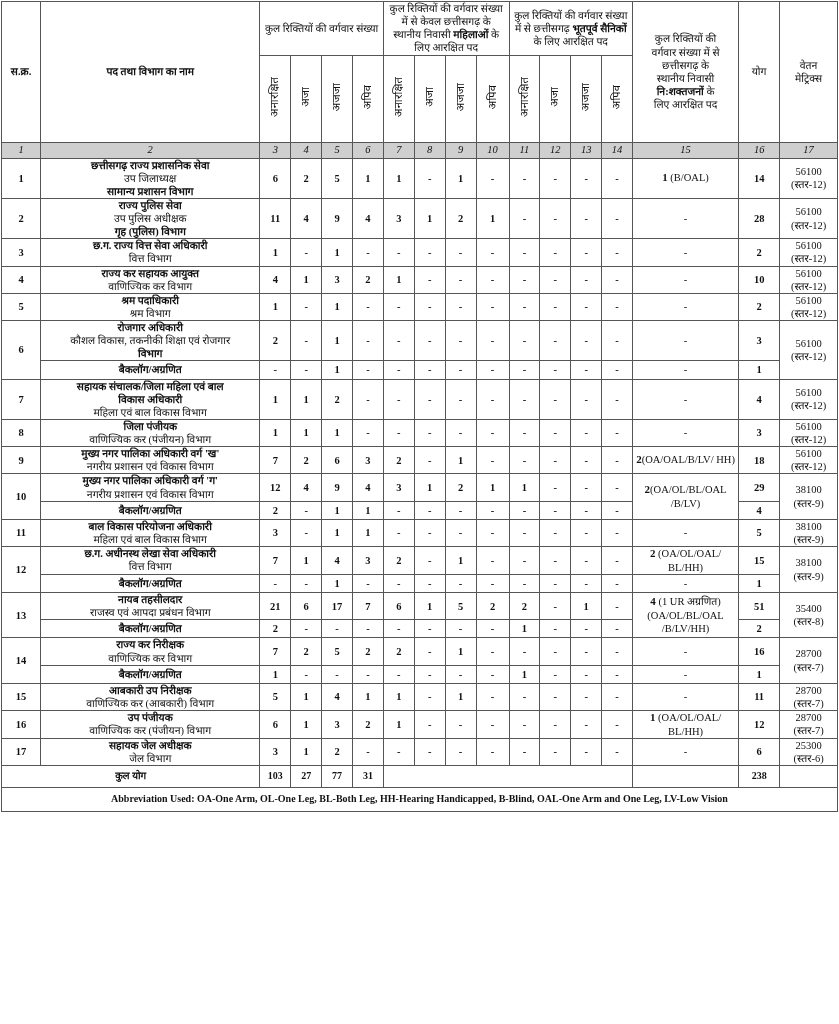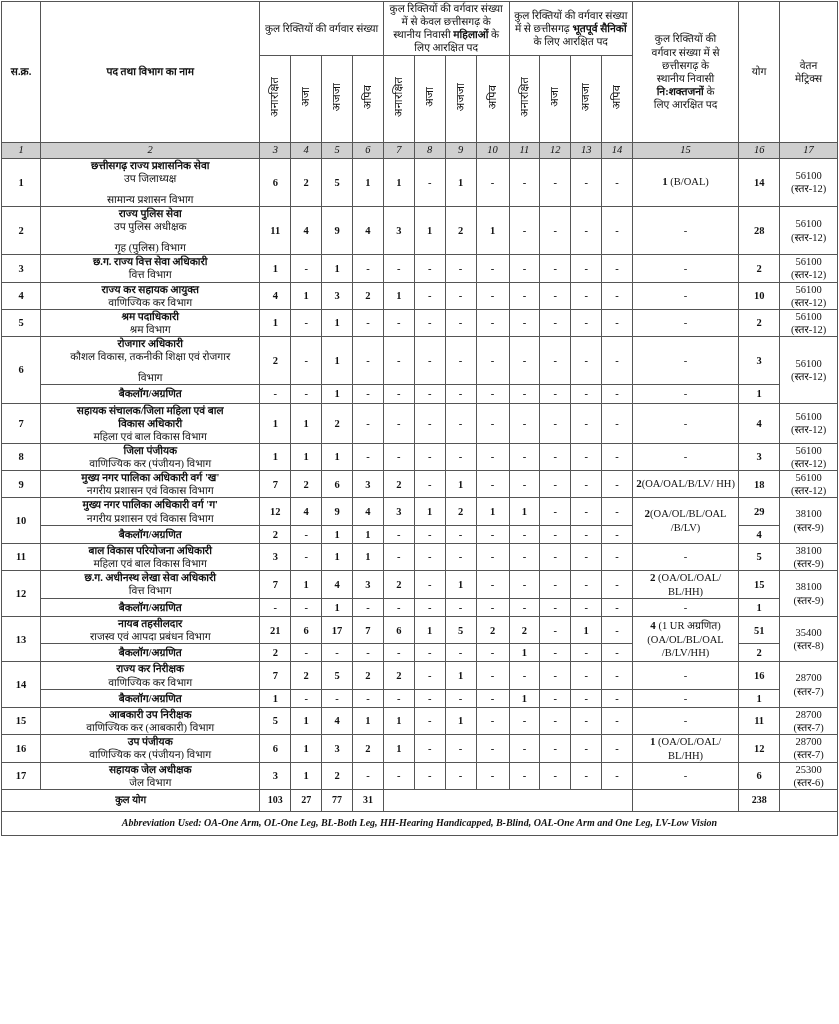--- a/index.html
+++ b/index.html
@@ -56,35 +56,34 @@
   
   td.sn{font-weight:700;font-size:11.5px;}
   td.post{
     text-align:left;
     padding:3px 4px 3px 7px;
     font-size:11.5px;
     line-height:1.42;
   }
   td.post .p1{font-weight:700;display:block;}
   td.post .p2{font-weight:400;display:block;}
-  td.post .p3{font-weight:400;display:block;margin-top:8px;}
+  td.post .p3{font-weight:700;display:block;}
   td.post.backlog{font-weight:700;padding-top:2px;padding-bottom:2px;}
   td.num{font-weight:700;font-size:11.5px;}
   td.dash{font-weight:700;font-size:11.5px;}
   td.div{font-size:9.4px;line-height:1.35;padding:2px 2px;font-weight:400;margin-top:48px;}
   td.div b{font-weight:700;font-size:11px;}
   td.tot{font-weight:700;font-size:11.5px;}
   td.pay{font-size:10.5px;line-height:1.5;padding:2px 1px;}
   td.pay .lvl{display:block;}
   tr.grand td{font-weight:700;font-size:10px;height:21px;}
   td.grandlabel{text-align:right;padding-right:9px;font-weight:700;font-size:12px;}
   tr.abbr td{
     font-size:10px;font-weight:700;padding:3px 2px;height:17px;
     font-family:"Liberation Serif",serif;
-    font-style:italic;
   }
 </style>
 </head>
 <body>
 
 <div id="sheet">
   <table class="vac">
     <colgroup>
       <col style="width:38px">
       <col style="width:213px">

